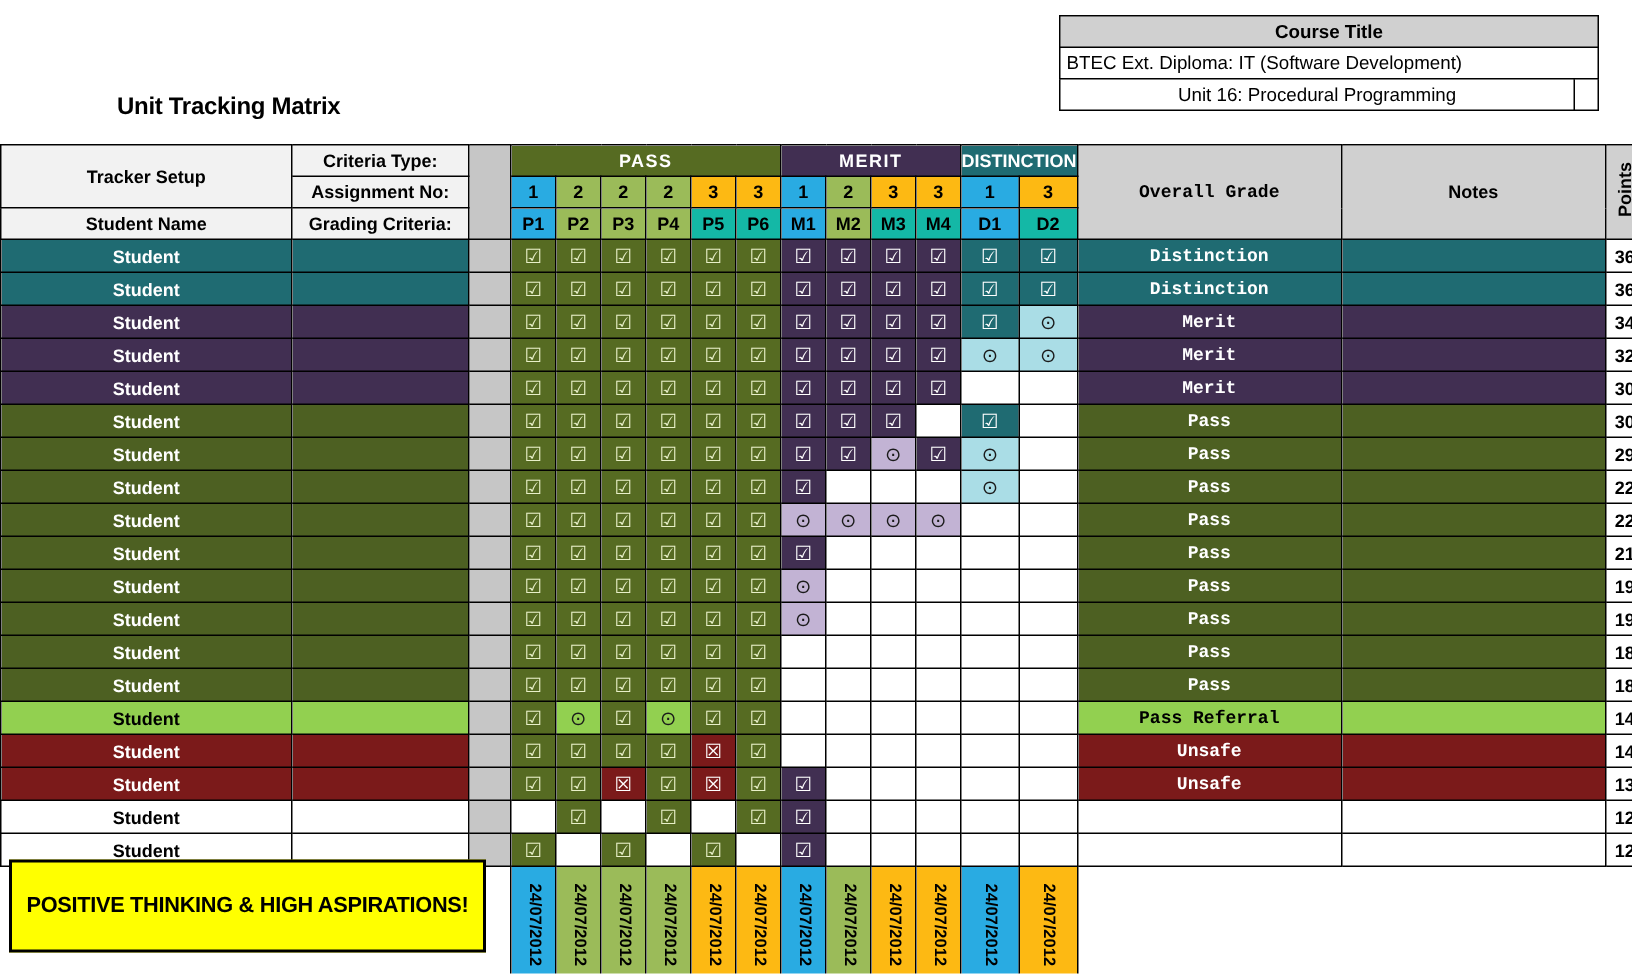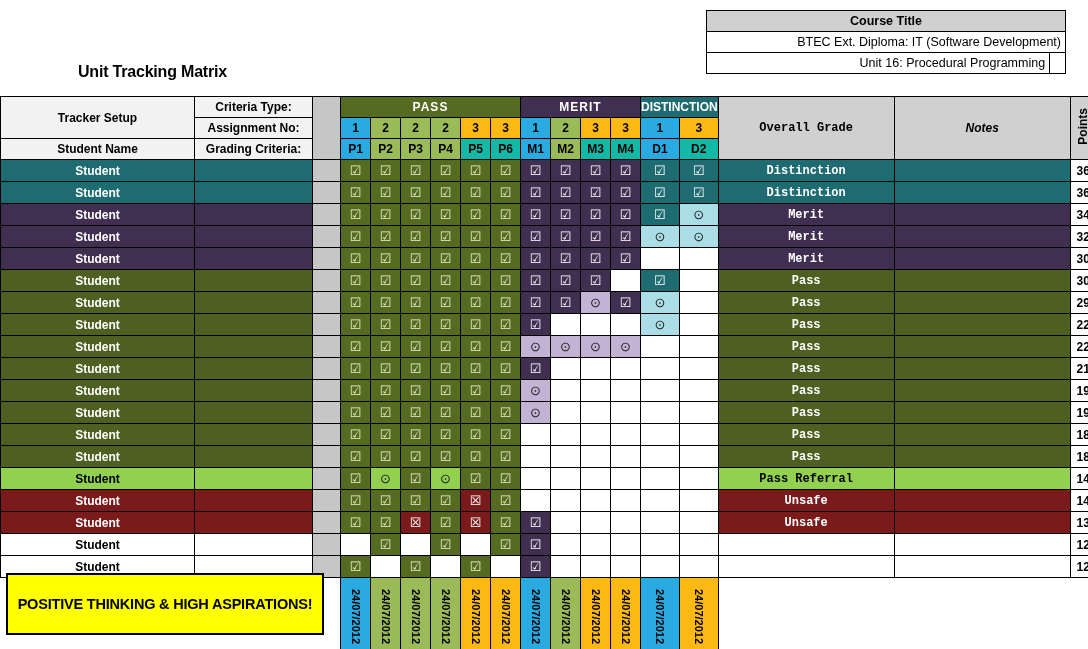--- a/index.html
+++ b/index.html
@@ -16,22 +16,22 @@
   .course-box { position: absolute; left: 706px; top: 10px; width: 360px; }
   .course-box table { border-collapse: collapse; width: 100%; }
   .course-box td {
     border: 1px solid #000;
     height: 21px;
     font-size: 12.5px;
     padding: 0 4px;
     color: #000;
   }
   .cb-hdr { background: #d0d0d0; text-align: center; font-weight: bold; font-size: 13.5px; }
-  .cb-val { background: #ffffff; text-align: right; font-size: 12.5px; }
-  .cb-val-left { background: #ffffff; text-align: right; font-size: 11.5px; }
+  .cb-val { background: #ffffff; text-align: left; font-size: 12.5px; }
+  .cb-val-left { background: #ffffff; text-align: center; font-size: 11.5px; }
 
   
   .title {
     position: absolute; left: 78px; top: 63px;
     font-size: 16px; font-weight: bold; color: #000;
     letter-spacing: -0.2px;
   }
 
   
   .matrix { position: absolute; left: 0px; top: 96px; border-collapse: collapse; }
@@ -60,21 +60,21 @@
   
   .tracker-setup {
     background: #f2f2f2; color:#000; font-size: 15px; font-weight: bold;
     border: 1px solid #000;
   }
   .lbl-cell { background:#f2f2f2; color:#000; text-align:left; padding-left:4px; font-size:12.5px; }
   .band-pass { background:#566b22; color:#ffffff; font-size:13px; letter-spacing:1px;}
   .band-merit { background:#412f52; color:#ffffff; font-size:13px; letter-spacing:1px;}
   .band-dist { background:#1f6b72; color:#ffffff; font-size:9.5px; letter-spacing:0px;}
   .hdr-grade { background:#d0d0d0; color:#000; font-size:16px; }
-  .hdr-notes { background:#d0d0d0; color:#000; font-size:16px;font-style:italic; }
+  .hdr-notes { background:#d0d0d0; color:#000; font-size:16px; }
   .hdr-pts   { background:#d0d0d0; color:#000; font-size:11px; }
   .vtext { writing-mode: vertical-rl; text-orientation: mixed; transform: rotate(180deg);
            display:inline-block; line-height:1; }
 
   
   .an-blue   { background:#29abe2; color:#000; }
   .an-green  { background:#9bbb59; color:#000; }
   .an-orange { background:#fdb913; color:#000; }
 
   

